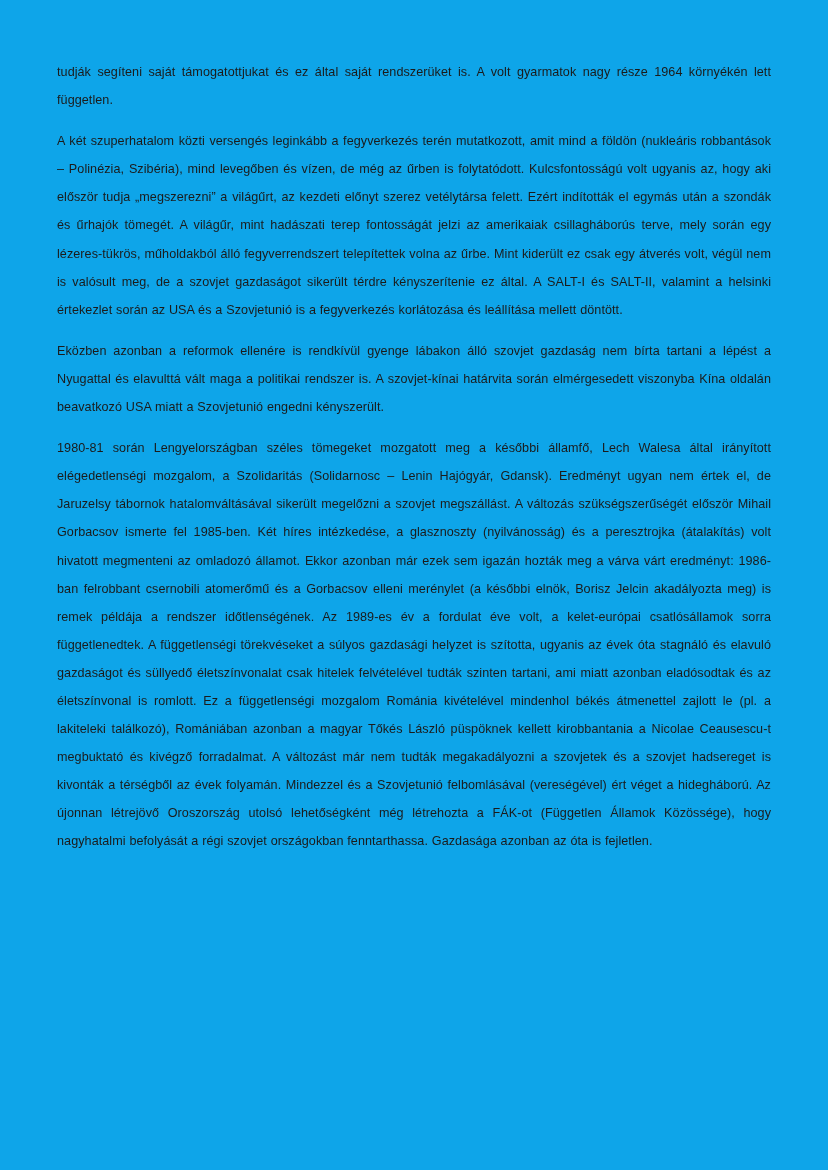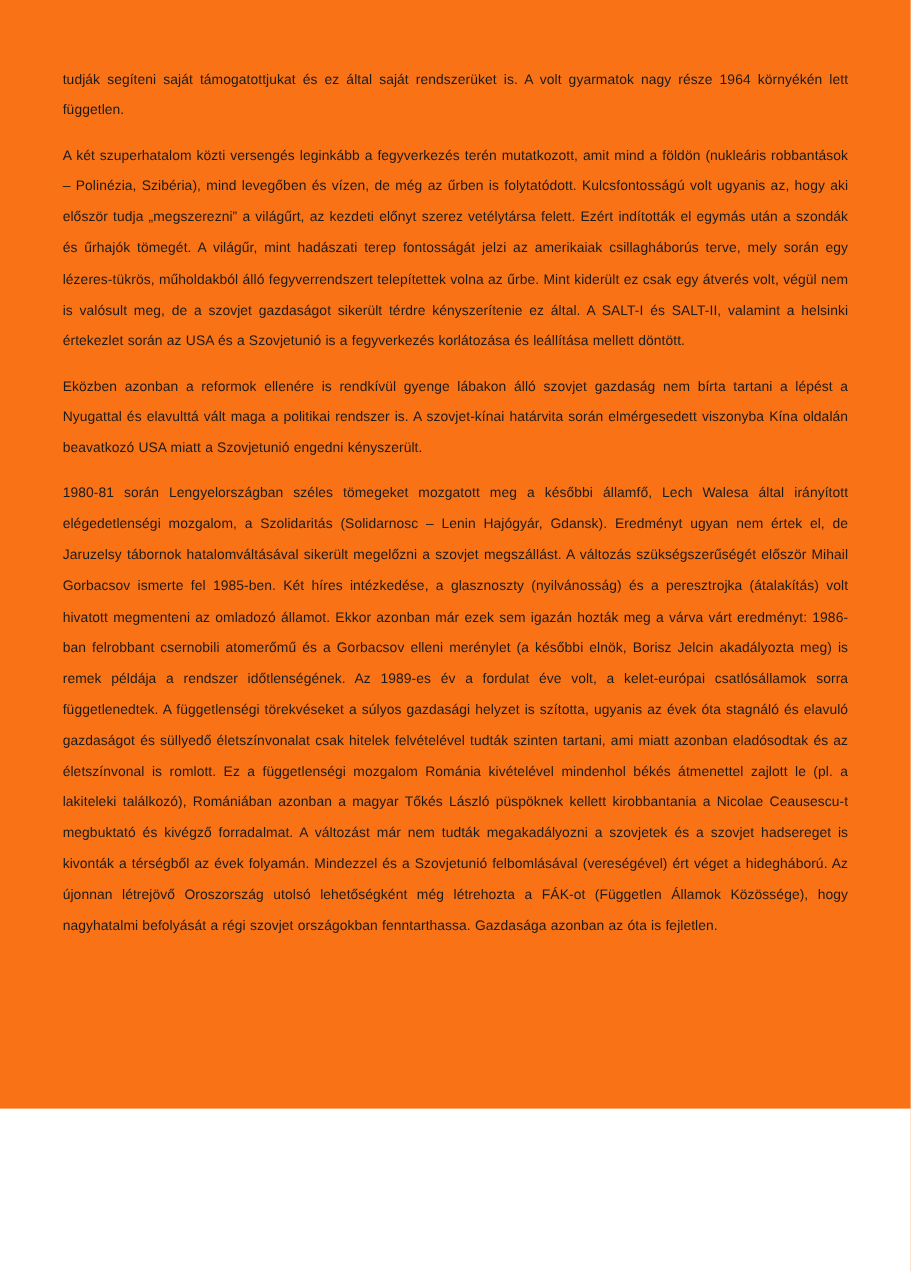--- a/index.html
+++ b/index.html
@@ -4,23 +4,23 @@
 <title>Dokumentum</title>
 <style>
   html, body {
     margin: 0;
     padding: 0;
     background: #ffffff;
   }
   .page {
     position: relative;
     width: 828px;
-    height: 1008px;
+    height: 1170px;
     margin: 0;
-    background: #f97316;
+    background: #0ea5e9;
     overflow: hidden;
     box-sizing: border-box;
   }
   .doc-body {
     position: absolute;
     left: 57px;
     top: 58px;
     width: 714px;
   }
   .para {

